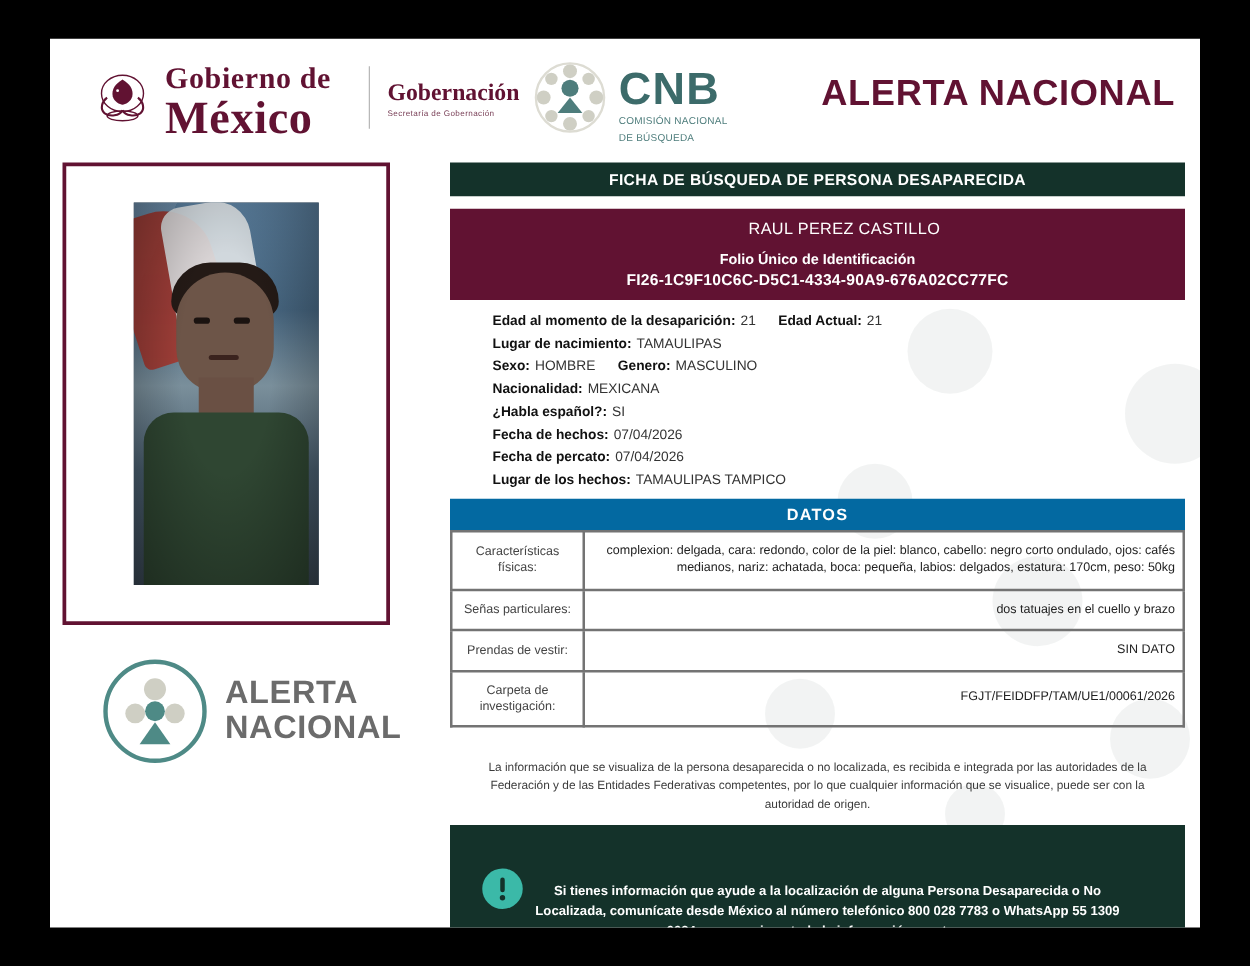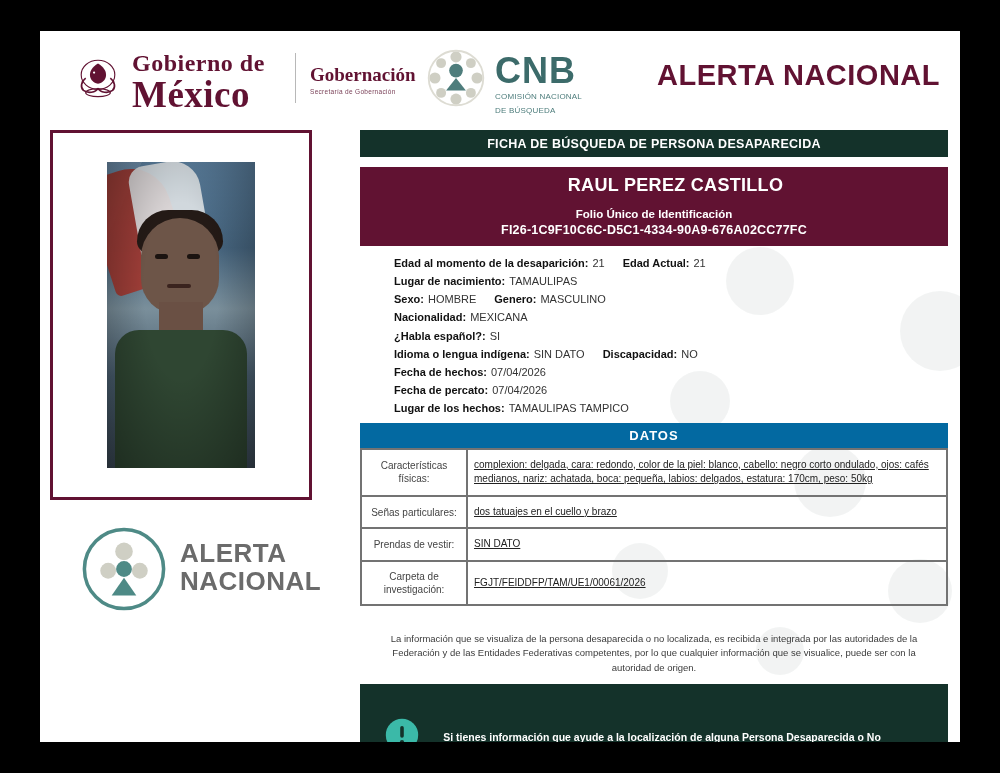--- a/index.html
+++ b/index.html
@@ -248,22 +248,22 @@
     letter-spacing: .3px;
   }
   .name-box {
     margin-top: 10px;
     background: #611232;
     color: #ffffff;
     text-align: center;
     padding: 8px 0 9px;
   }
   .name-box .nm {
-    font-size: 18px;
-    font-weight: bold;
+    font-size: 13px;
+    font-weight: normal;
     letter-spacing: .3px;
     padding-left: 43px;
   }
   .name-box .fu {
     font-size: 11.5px;
     font-weight: bold;
     margin-top: 12px;
   }
   .name-box .folio {
     font-size: 12.5px;
@@ -317,24 +317,23 @@
     padding: 8px 6px;
     vertical-align: middle;
   }
   table.datos td.k {
     width: 92px;
     text-align: center;
     color: #444444;
     line-height: 1.3;
   }
   table.datos td.v {
-    text-align: left;
+    text-align: right;
     line-height: 1.45;
     color: #222222;
-    text-decoration: underline;
   }
 
   .disclaimer {
     margin-top: 26px;
     font-size: 9.5px;
     color: #3b3b3b;
     text-align: center;
     line-height: 1.55;
     padding: 0 12px;
   }
@@ -482,23 +481,20 @@
         <span class="lb">Lugar de nacimiento:</span><span class="vl">TAMAULIPAS</span>
       </div>
       <div class="row">
         <span class="lb">Sexo:</span><span class="vl">HOMBRE</span><span class="gap"></span><span class="lb">Genero:</span><span class="vl">MASCULINO</span>
       </div>
       <div class="row">
         <span class="lb">Nacionalidad:</span><span class="vl">MEXICANA</span>
       </div>
       <div class="row">
         <span class="lb">¿Habla español?:</span><span class="vl">SI</span>
-      </div>
-      <div class="row">
-        <span class="lb">Idioma o lengua indígena:</span><span class="vl">SIN DATO</span><span class="gap"></span><span class="lb">Discapacidad:</span><span class="vl">NO</span>
       </div>
       <div class="row">
         <span class="lb">Fecha de hechos:</span><span class="vl">07/04/2026</span>
       </div>
       <div class="row">
         <span class="lb">Fecha de percato:</span><span class="vl">07/04/2026</span>
       </div>
       <div class="row">
         <span class="lb">Lugar de los hechos:</span><span class="vl">TAMAULIPAS TAMPICO</span>
       </div>

